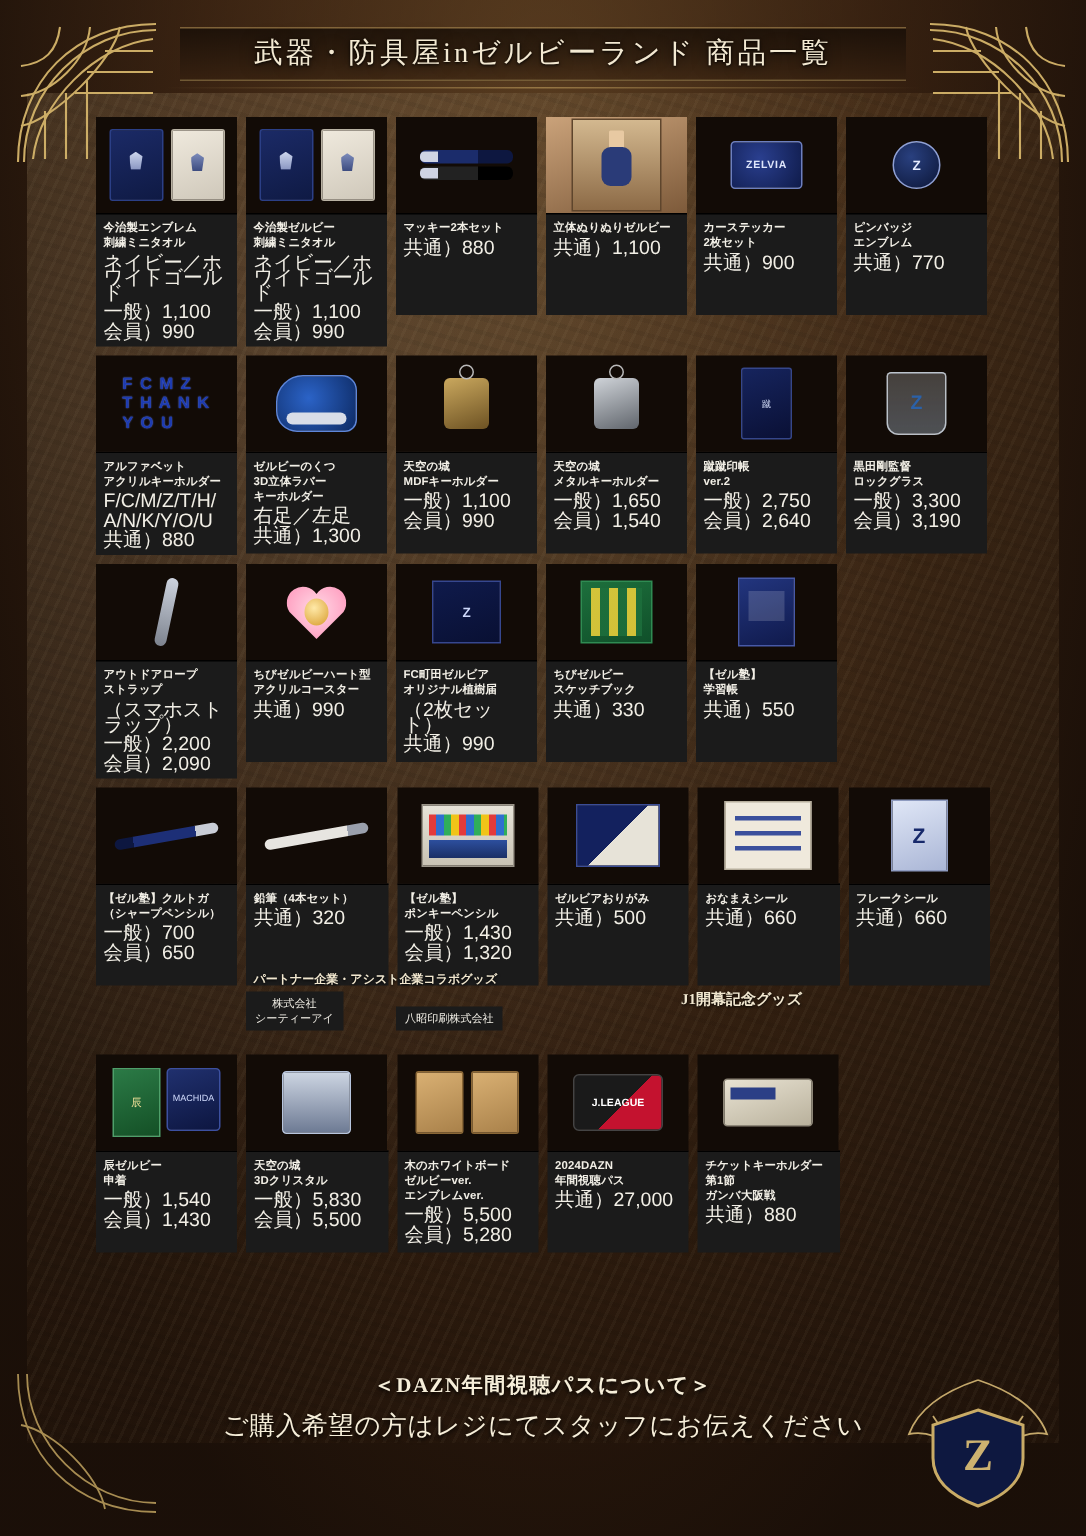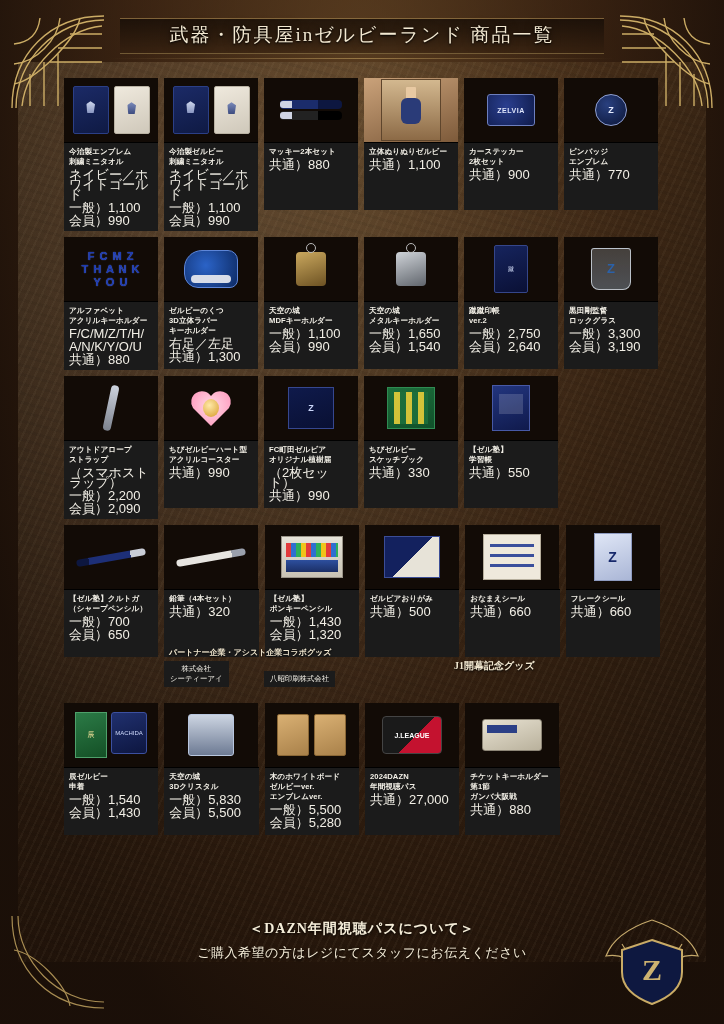--- a/index.html
+++ b/index.html
@@ -92,21 +92,21 @@
   .footer{
     position:absolute;left:0;bottom:62px;width:724px;text-align:center;z-index:9;
   }
   .f1{
     color:#f6eed9;font-family:"Liberation Serif","DejaVu Serif",serif;
     font-size:14px;font-weight:bold;letter-spacing:1px;
     text-shadow:0 1px 3px #000;
   }
   .f2{
     color:#f6eed9;font-family:"Liberation Serif","DejaVu Serif",serif;
-    font-size:13px;margin-top:6px;letter-spacing:.5px;
+    font-size:17px;margin-top:6px;letter-spacing:.5px;
     text-shadow:0 1px 3px #000;
   }
   .crest{position:absolute;right:18px;bottom:14px;width:108px;height:96px;z-index:9;}
   
   .card-navy{width:34px;height:46px;background:linear-gradient(160deg,#1b2a66,#0f1a44);border:1px solid #2b3f86;border-radius:2px;position:relative;}
   .card-navy:after{content:"";position:absolute;left:50%;top:44%;width:9px;height:12px;transform:translate(-50%,-50%);background:linear-gradient(180deg,#cfd8ee,#8a97c2);clip-path:polygon(50% 0,100% 25%,85% 100%,15% 100%,0 25%);}
   .card-white{width:34px;height:46px;background:linear-gradient(160deg,#efe9dd,#cfc8ba);border:1px solid #b9b2a3;border-radius:2px;position:relative;}
   .card-white:after{content:"";position:absolute;left:50%;top:46%;width:9px;height:12px;transform:translate(-50%,-50%);background:linear-gradient(180deg,#7d8cbb,#3d4c80);clip-path:polygon(50% 0,100% 25%,85% 100%,15% 100%,0 25%);}
   .pair{display:flex;gap:5px;align-items:center;}
   .marker{width:62px;height:9px;border-radius:4px;position:relative;margin:2px 0;}
@@ -141,21 +141,21 @@
   .ofuda{width:30px;height:44px;background:linear-gradient(160deg,#2b7a46,#145026);border:1px solid #4ea06a;display:flex;align-items:center;justify-content:center;color:#ffe9a0;font-size:7px;}
   .pouch{width:34px;height:40px;background:linear-gradient(160deg,#20306e,#0d1640);border-radius:3px;border:1px solid #3c50a0;display:flex;align-items:center;justify-content:center;color:#cfd9fb;font-size:6px;text-align:center;}
   .crystal{width:44px;height:40px;background:linear-gradient(180deg,rgba(225,235,250,.9),rgba(140,160,195,.75));border:1px solid #b8c6de;border-radius:3px;}
   .wood{width:30px;height:40px;background:linear-gradient(160deg,#d9b073,#a9814a);border:1px solid #8a6736;border-radius:2px;}
   .pass{width:58px;height:36px;border-radius:4px;background:linear-gradient(135deg,#1a1a1a 0 55%,#c4122f 55% 100%);border:1px solid #444;display:flex;align-items:center;justify-content:center;color:#fff;font-size:7px;font-weight:bold;}
   .ticket{width:58px;height:30px;border-radius:3px;background:linear-gradient(160deg,#e8e2d2,#b9b19c);border:1px solid #8d8677;position:relative;}
   .ticket:after{content:"";position:absolute;left:4px;top:5px;width:30px;height:8px;background:#2b3f86;}
   .towel-photo{width:94px;height:64px;background:linear-gradient(160deg,#caa27a,#7d5a3a);display:flex;align-items:center;justify-content:center;}
   .figure{width:58px;height:60px;background:linear-gradient(180deg,#d3b88f,#8c6a46);position:relative;border:1px solid #5e452c;}
   .figure:after{content:"";position:absolute;left:50%;top:52%;transform:translate(-50%,-50%);width:20px;height:26px;border-radius:6px;background:#2a3b78;box-shadow:0 -16px 0 -5px #e8c9a2;}
-  .fcmz{color:#1d3bb0;font-weight:bold;font-size:11px;line-height:13px;text-align:center;letter-spacing:1px;text-shadow:0 0 1px #6f8dff;}
+  .fcmz{color:#1d3bb0;font-weight:bold;font-size:11px;line-height:13px;letter-spacing:1px;text-shadow:0 0 1px #6f8dff;}
   .shoes{width:52px;height:36px;background:radial-gradient(circle at 40% 40%,#2b63c7,#0d2a63);border-radius:18px 10px 8px 14px;border:1px solid #5e86d8;position:relative;}
   .shoes:after{content:"";position:absolute;left:6px;bottom:4px;width:40px;height:8px;background:#d8dde8;border-radius:6px;}
   .rope{width:8px;height:46px;background:linear-gradient(180deg,#cdd3de,#7d838e);border-radius:4px;transform:rotate(12deg);}
 </style>
 </head>
 <body>
 
 <div class="poster">
 
   <div class="parchment">

